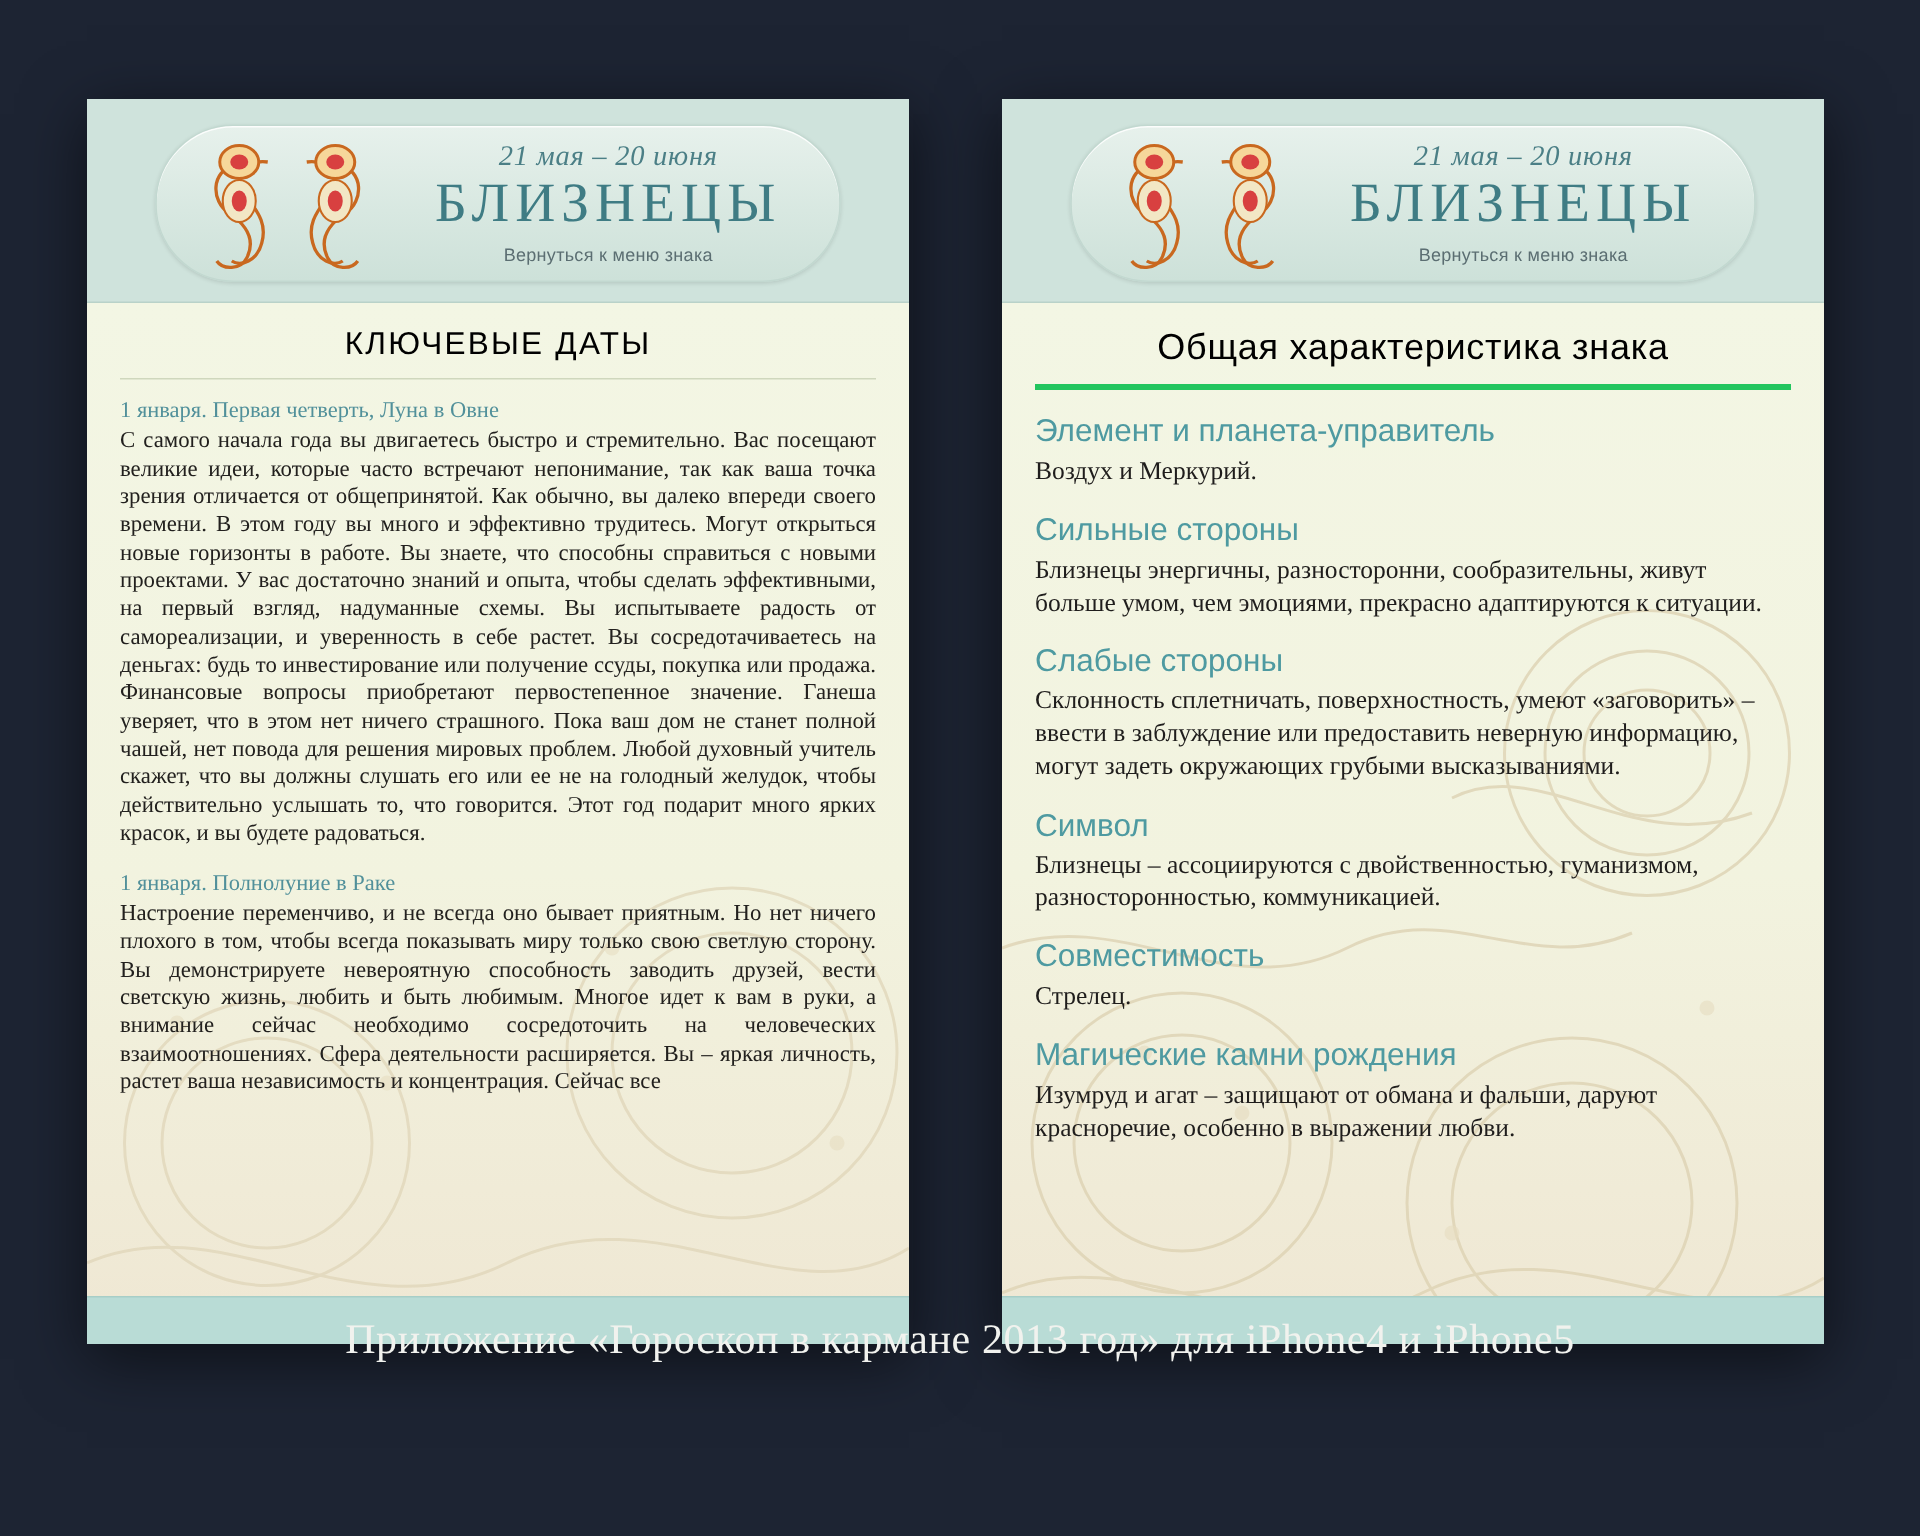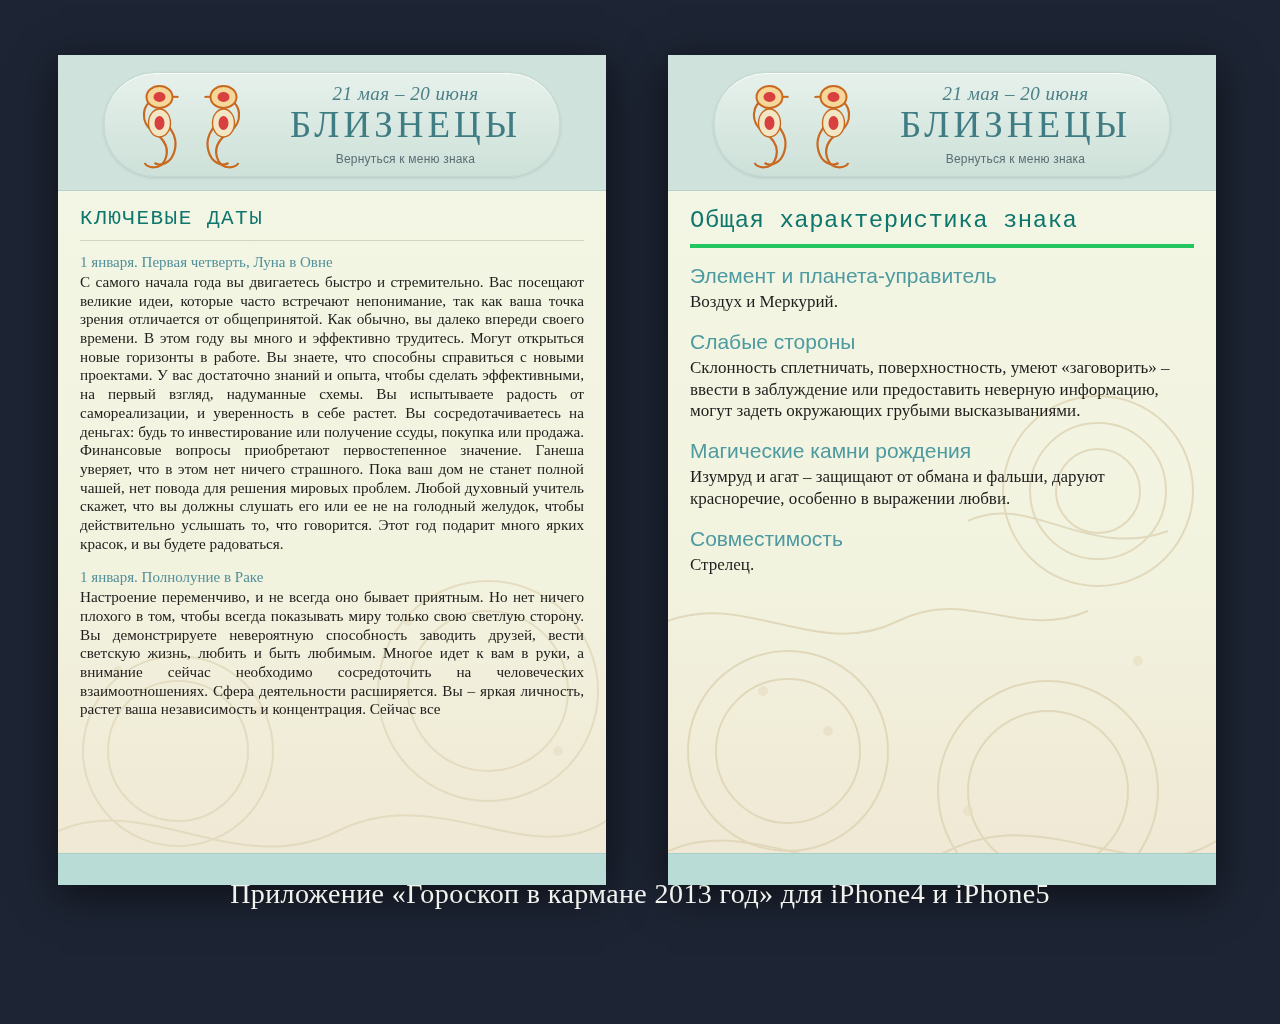--- a/index.html
+++ b/index.html
@@ -14,21 +14,21 @@
   .stage {
     position: relative;
     width: 1280px;
     height: 1024px;
     background: #1d2433;
   }
 
   
   .phone {
     position: absolute;
-    top: 55px;
+    top: 66px;
     width: 548px;
     height: 830px;
     background: #eef3e4;
     box-shadow: 0 10px 40px rgba(0,0,0,0.55);
     overflow: hidden;
   }
   .phone.left { left: 58px; }
   .phone.right { left: 668px; }
 
   
@@ -98,23 +98,24 @@
     inset: 0;
     pointer-events: none;
   }
   .content-scroll {
     position: relative;
     padding: 16px 22px 0 22px;
     height: 679px;
     box-sizing: border-box;
   }
   .section-title {
-    font-family: Liberation Mono, monospace;
-    color: #0f766e;
+    font-family: Liberation Sans, sans-serif;
+    color: #000000;
     letter-spacing: 1.5px;
+    text-align: center;
   }
   .left .section-title {
     font-size: 21px;
     text-transform: uppercase;
     border-bottom: 1px solid #cfd7bd;
     padding-bottom: 10px;
     margin-bottom: 13px;
   }
   .right .section-title {
     font-size: 24px;
@@ -335,35 +336,44 @@
       </svg>
 
       <div class="content-scroll">
         <div class="section-title">Общая характеристика знака</div>
 
         <div class="block">
           <div class="block-label">Элемент и планета-управитель</div>
           <div class="block-text">Воздух и Меркурий.</div>
         </div>
 
+        <div class="block">
+          <div class="block-label">Сильные стороны</div>
+          <div class="block-text">Близнецы энергичны, разносторонни, сообразительны,
+живут больше умом, чем эмоциями, прекрасно адаптируются к ситуации.</div>
+        </div>
 
         <div class="block">
           <div class="block-label">Слабые стороны</div>
           <div class="block-text">Склонность сплетничать, поверхностность, умеют «заговорить» – ввести в заблуждение или предоставить неверную информацию, могут задеть окружающих грубыми высказываниями.</div>
         </div>
 
+        <div class="block">
+          <div class="block-label">Символ</div>
+          <div class="block-text">Близнецы – ассоциируются с двойственностью, гуманизмом, разносторонностью, коммуникацией.</div>
+        </div>
+
+        <div class="block">
+          <div class="block-label">Совместимость</div>
+          <div class="block-text">Стрелец.</div>
+        </div>
 
         <div class="block">
           <div class="block-label">Магические камни рождения</div>
           <div class="block-text">Изумруд и агат – защищают от обмана и фальши, даруют красноречие, особенно в выражении любви.</div>
-        </div>
-
-        <div class="block">
-          <div class="block-label">Совместимость</div>
-          <div class="block-text">Стрелец.</div>
         </div>
       </div>
 
       <div class="footer-band"></div>
     </div>
   </div>
 
   <div class="caption">Приложение «Гороскоп в кармане 2013 год» для iPhone4 и iPhone5</div>
 
 </div>

